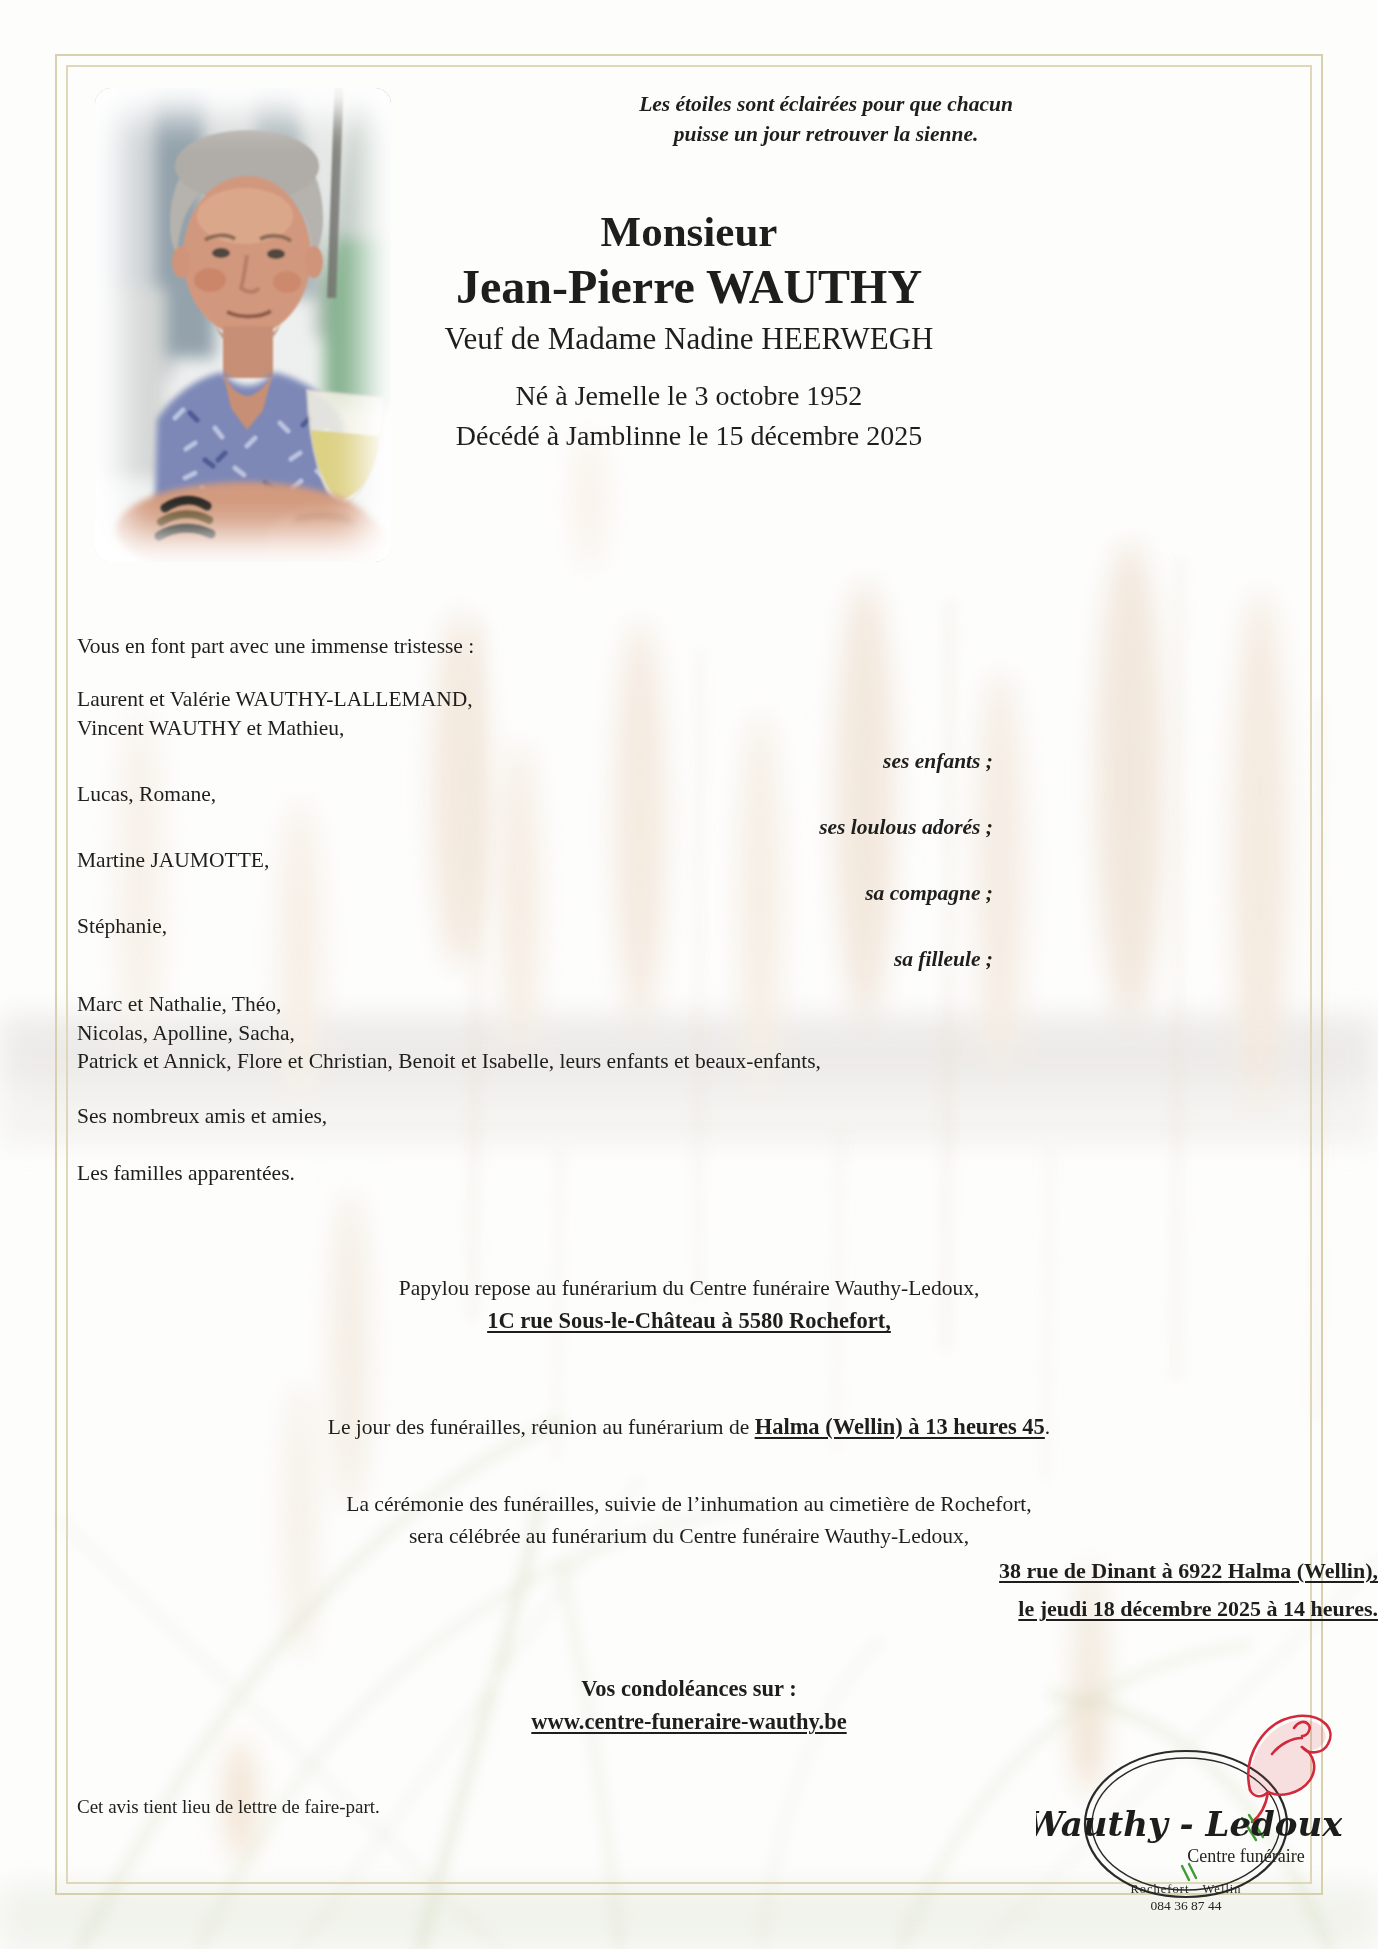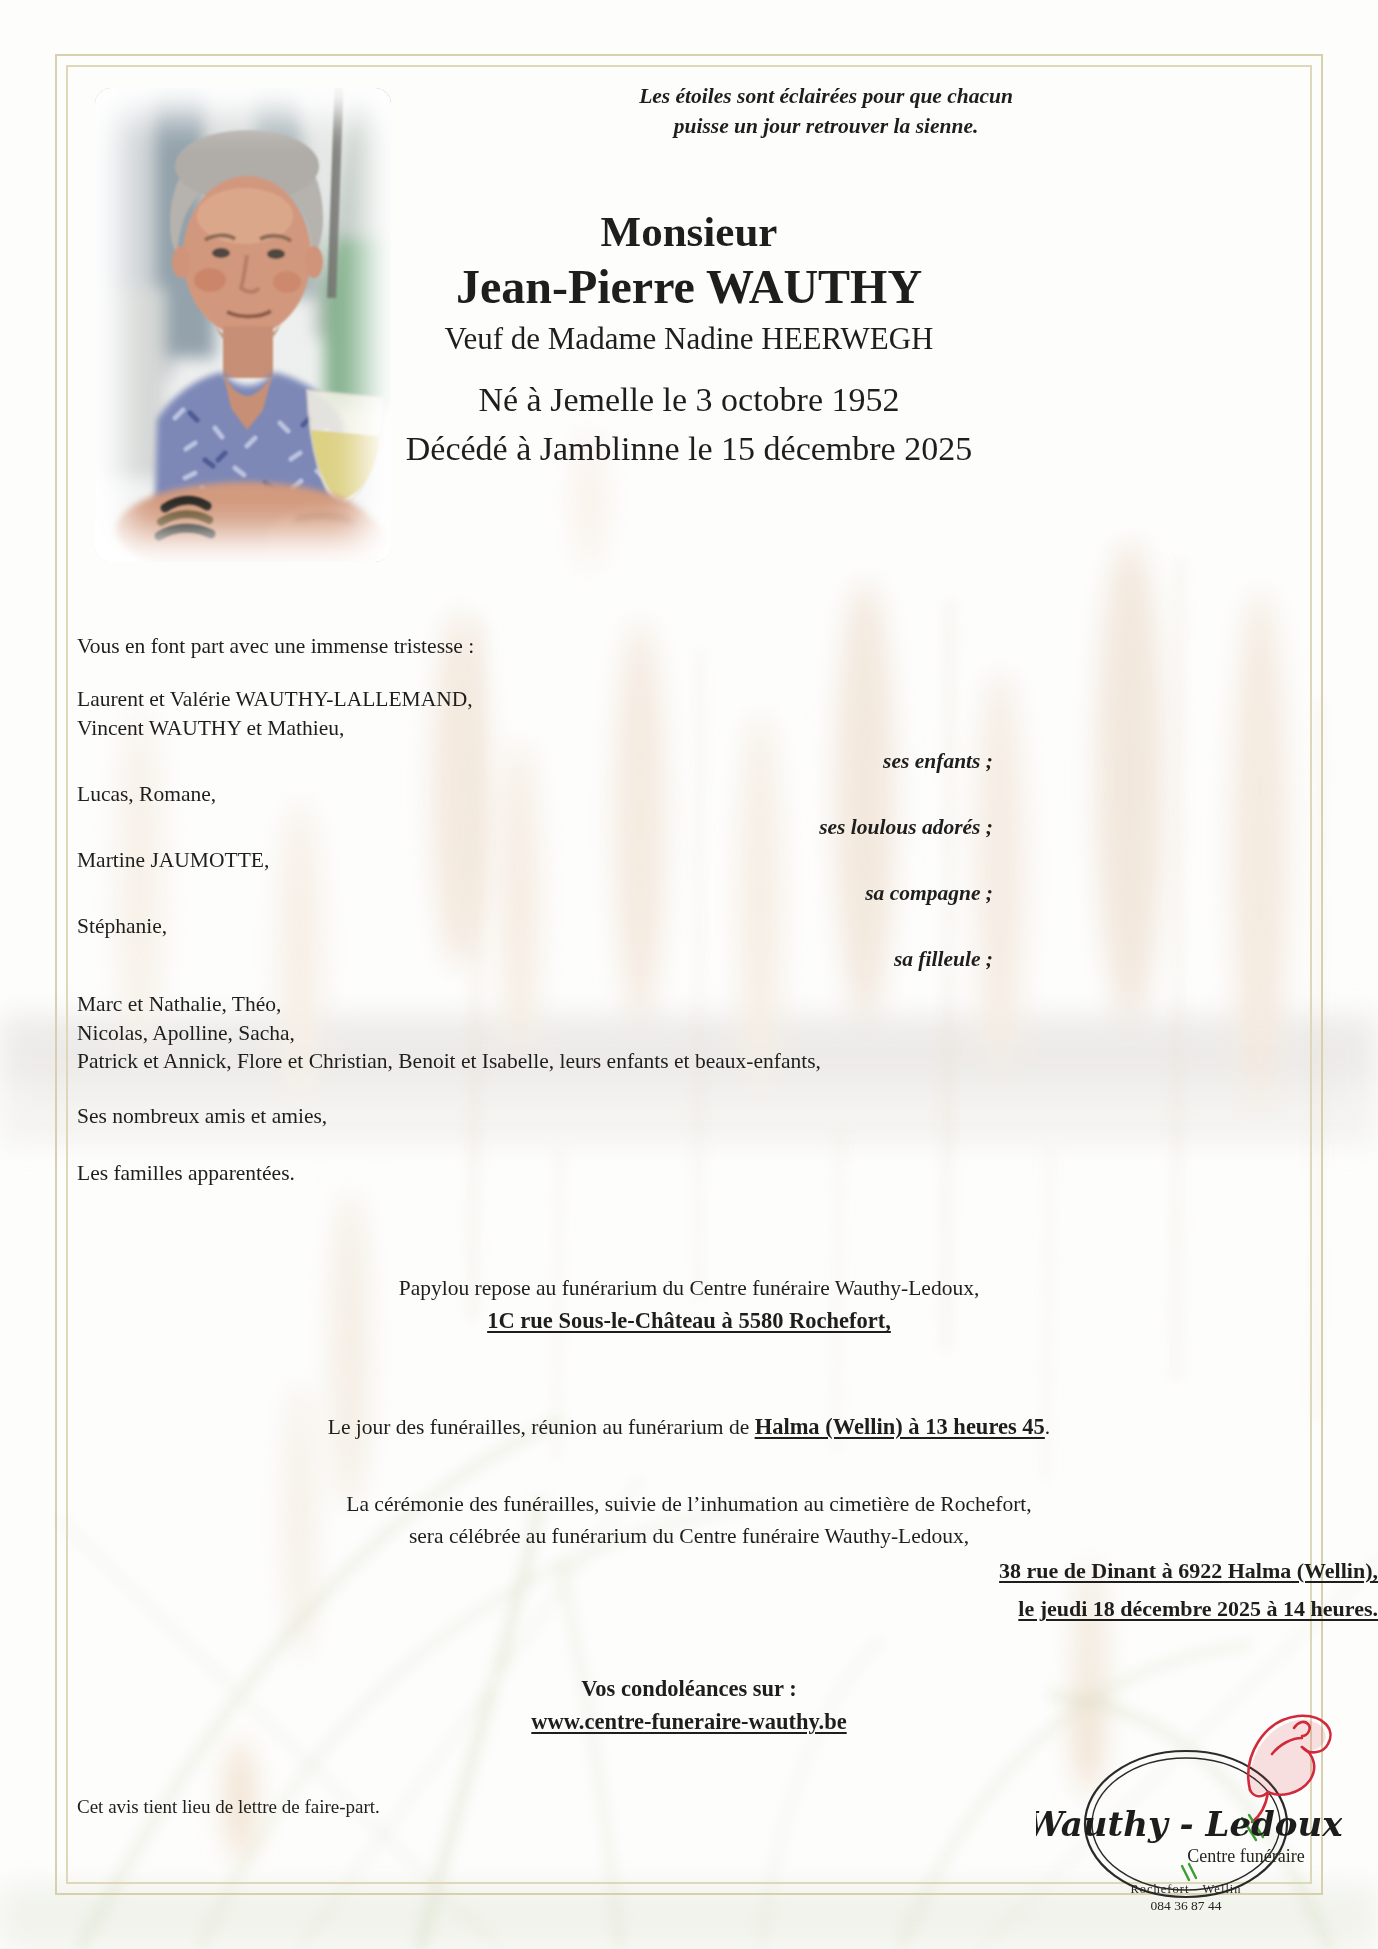--- a/index.html
+++ b/index.html
@@ -12,29 +12,29 @@
   .frame-outer{position:absolute; top:54px; left:55px; right:55px; bottom:54px;
     border:2px solid #d7cfae; z-index:2; pointer-events:none;}
   .frame-inner{position:absolute; top:65px; left:66px; right:66px; bottom:65px;
     border:2px solid #ded7ba; z-index:2; pointer-events:none;}
 
   .photo{position:absolute; left:95px; top:88px; width:296px; height:474px;
     border-radius:16px; overflow:hidden; z-index:3;}
   .photo-feather{position:absolute; inset:0; border-radius:16px;
     box-shadow: inset 0 0 36px 28px #ffffff; pointer-events:none;}
 
-  .quote{position:absolute; top:82px; right:365px; z-index:4;
+  .quote{position:absolute; top:90px; right:365px; z-index:4;
     text-align:center; font-style:italic; font-weight:bold;
     font-size:21.5px; line-height:1.38;}
 
   .title-block{position:absolute; top:206px; left:0; width:100%; text-align:center; z-index:4;}
   .salutation{font-size:43px; font-weight:bold; line-height:1.2;}
   .name{font-size:48px; font-weight:bold; line-height:1.2;}
   .relation{font-size:31px; line-height:1.3; margin-top:4px;}
-  .dates{margin-top:17px; font-size:34px; line-height:1.42;}
+  .dates{margin-top:17px; font-size:28px; line-height:1.42;}
 
   .announce{position:absolute; top:632px; left:77px; width:916px; z-index:4; font-size:21.5px;}
   .row{line-height:29px;}
   .label-row{text-align:right; font-weight:bold; font-style:italic; margin:4px 0;}
   .g1{height:24px;} .g2{height:12px;} .g3{height:26px;} .g4{height:28px;}
   .others .row{line-height:28.5px;}
 
   .center-block{position:absolute; left:0; width:100%; text-align:center; z-index:4;}
   .cb-regular{font-size:21.5px; line-height:32px;}
   .cb-bold{font-size:22.5px; font-weight:bold; line-height:33px;}

